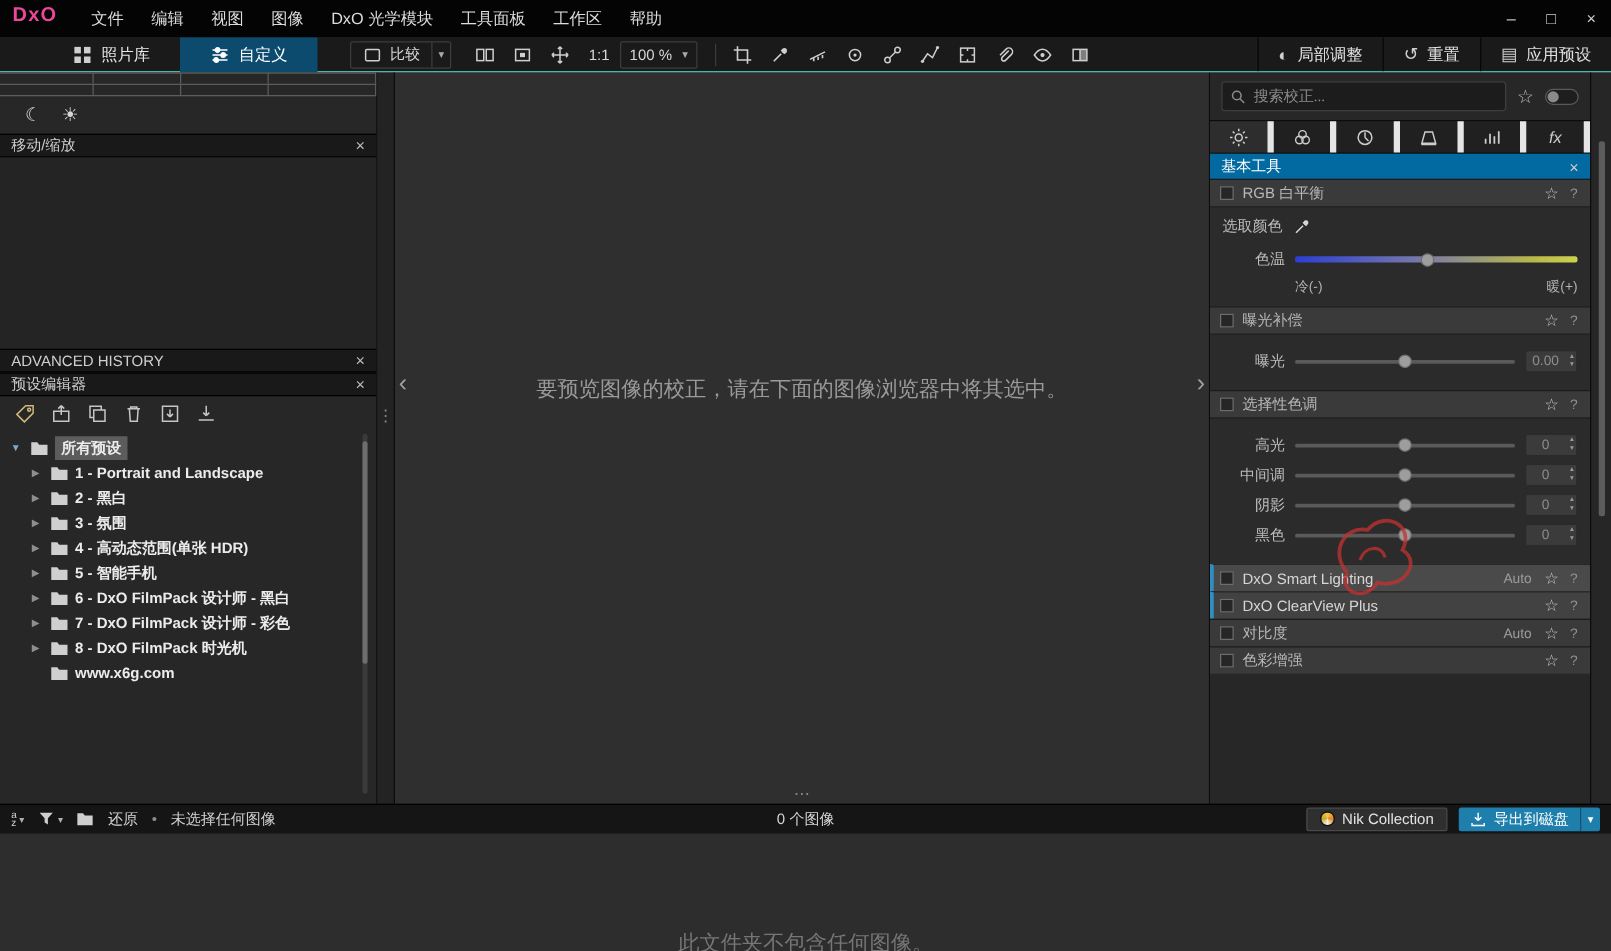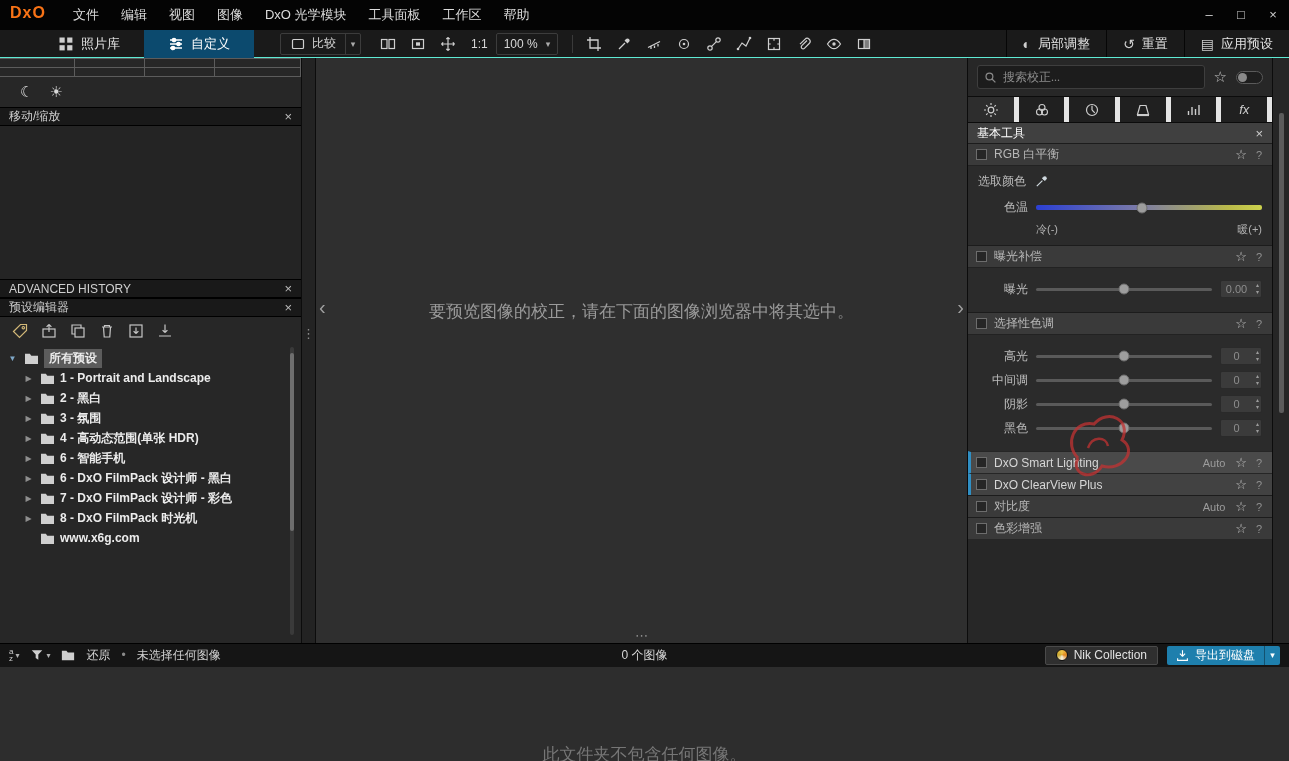--- a/index.html
+++ b/index.html
@@ -1,21 +1,21 @@
 <!DOCTYPE html>
 <html><head>
 <meta charset="utf-8">
 <style>
   * { box-sizing: border-box; margin: 0; padding: 0; }
   body { background:#0a0a0a; font-family:"Liberation Sans","DejaVu Sans",sans-serif; }
   .window { width:1289px; height:761px; display:flex; flex-direction:column; background:#303030; color:#ddd; overflow:hidden; }
 
   
   .titlebar { height:30px; background:#040404; display:flex; align-items:center; flex:0 0 auto; }
-  .logo { font-weight:bold; font-size:16px; letter-spacing:1px; color:#f97316; margin:0 16px 4px 10px; }
+  .logo { font-weight:bold; font-size:16px; letter-spacing:1px; color:#ec4899; margin:0 16px 4px 10px; }
   .menus { display:flex; }
   .menu-item { padding:0 11px; font-size:13px; color:#dcdcdc; line-height:30px; cursor:default; }
   .win-controls { margin-left:auto; display:flex; }
   .win-btn { width:32px; text-align:center; color:#cfcfcf; font-size:13px; line-height:30px; }
 
   
   .toolbar { height:28px; background:#1a1a1a; border-bottom:1px solid #5eead4; display:flex; align-items:center; flex:0 0 auto; }
   .tab { height:28px; display:flex; align-items:center; gap:7px; padding:0 24px; font-size:13px; color:#e6e6e6; margin-left:0; }
   .tab.lib { margin-left:34px; }
   .tab.active { background:#0c4a6e; color:#fff; }
@@ -76,21 +76,21 @@
   .search-ic { width:13px; height:13px; color:#8b8b8b; }
   .ph { color:#8b8b8b; font-size:12px; }
   .star-ic { color:#c0c0c0; font-size:15px; }
   .toggle { width:27px; height:13px; border:1px solid #5a5a5a; border-radius:7px; background:#1e1e1e; position:relative; display:inline-block; }
   .toggle .knob { position:absolute; left:1px; top:1px; width:9px; height:9px; border-radius:50%; background:#8a8a8a; }
   .tool-tabs { flex:0 0 27px; display:flex; background:#202020; border-top:1px solid #0c0c0c; border-bottom:1px solid #0c0c0c; }
   .tool-tab { flex:1; display:flex; align-items:center; justify-content:center; border-right:5px solid #e5e5e5; color:#cdcdcd; }
   .tool-tab.active { background:#2d2d2d; }
   .tool-tab svg { width:16px; height:16px; }
   .fx { font-style:italic; font-size:13px; color:#cdcdcd; }
-  .section-header { flex:0 0 20px; background:#404040; color:#fff; font-size:12px; display:flex; align-items:center; padding:0 9px; }
+  .section-header { flex:0 0 20px; background:#0369a1; color:#fff; font-size:12px; display:flex; align-items:center; padding:0 9px; }
   .section-header .close { margin-left:auto; color:#ccc; font-size:13px; }
   .scroll-area { flex:1 1 auto; position:relative; overflow:hidden; }
   .tool-head { height:22px; background:#3a3a3a; border-top:1px solid #1c1c1c; display:flex; align-items:center; gap:7px; padding:0 8px; font-size:12px; color:#b8b8b8; }
   .cb { width:11px; height:11px; border:1px solid #6d6d6d; background:#262626; flex:0 0 11px; }
   .spacer { flex:1; }
   .star { color:#c2c2c2; font-size:13px; }
   .help { color:#909090; font-size:11px; width:10px; text-align:center; }
   .auto { color:#9c9c9c; font-size:11px; margin-right:3px; }
   .tool-body { background:#2b2b2b; padding:6px 10px 8px; border-top:1px solid #222; }
   .pick-row { display:flex; align-items:center; gap:8px; margin:1px 0 9px; color:#bcbcbc; font-size:12px; }
@@ -392,21 +392,21 @@
           <svg class="folder-ic" viewBox="0 0 16 14">
               <path d="M1 2h5.2l1.6 2H15v9H1z" fill="#cfcfcf"></path>
             </svg>
           <span>4 - 高动态范围(单张 HDR)</span>
         </div>
         <div class="tree-row child">
           <span class="expander">▶</span>
           <svg class="folder-ic" viewBox="0 0 16 14">
               <path d="M1 2h5.2l1.6 2H15v9H1z" fill="#cfcfcf"></path>
             </svg>
-          <span>6 - 智能手机</span>
+          <span>5 - 智能手机</span>
         </div>
         <div class="tree-row child">
           <span class="expander">▶</span>
           <svg class="folder-ic" viewBox="0 0 16 14">
               <path d="M1 2h5.2l1.6 2H15v9H1z" fill="#cfcfcf"></path>
             </svg>
           <span>6 - DxO FilmPack 设计师 - 黑白</span>
         </div>
         <div class="tree-row child">
           <span class="expander">▶</span>

